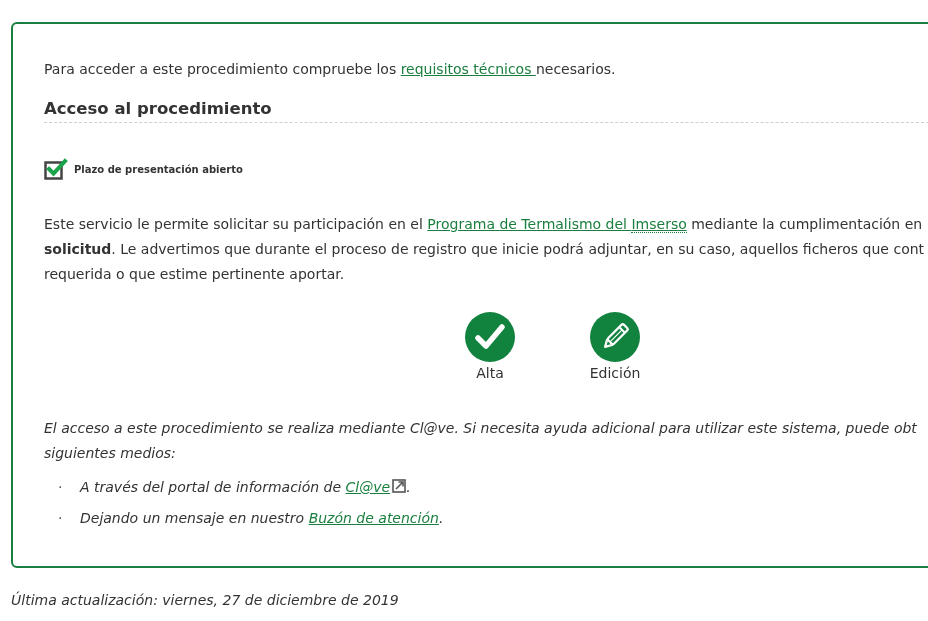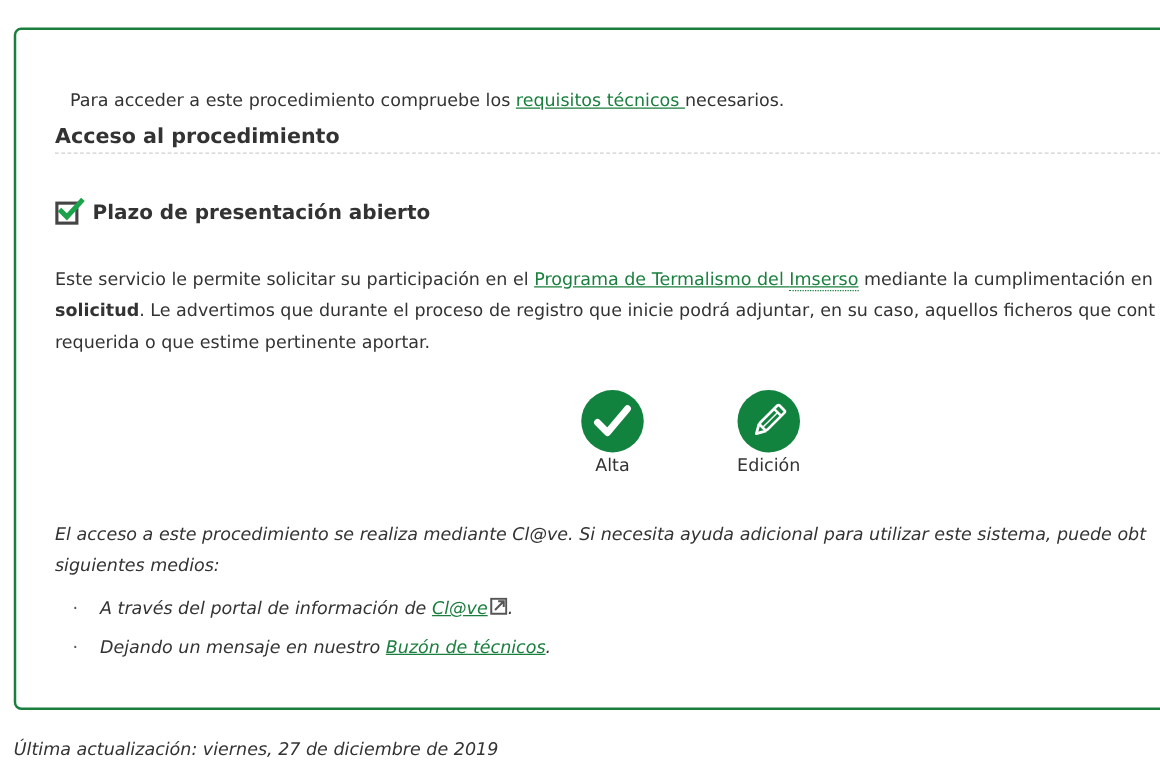--- a/index.html
+++ b/index.html
@@ -15,21 +15,21 @@
     position: absolute; left: 44px; top: 61px; font-size: 14px; white-space: nowrap;
   }
   a.lnk { color: #1a7f3e; text-decoration: underline; }
   .heading {
     position: absolute; left: 44px; top: 99px; width: 900px;
     font-size: 16.5px; font-weight: bold; color: #333;
     padding-bottom: 4px; border-bottom: 1px dashed #cfcfcf;
   }
   .status {
     position: absolute; left: 44px; top: 158px; display: flex; align-items: center;
-    font-size: 16px; font-weight: bold; white-space: nowrap; justify-content: flex-end;
+    font-size: 10px; font-weight: bold; white-space: nowrap; justify-content: flex-end;
   }
   .status .chk { width: 24px; height: 22px; margin-right: 6px; }
   .desc {
     position: absolute; left: 44px; top: 212px; width: 1000px;
     font-size: 14px; line-height: 25px; white-space: nowrap;
   }
   abbr.imserso { text-decoration: none; border-bottom: 1px dotted #1a7f3e; }
   .actions {
     position: absolute; left: 465px; top: 312px; display: flex; gap: 12px;
   }
@@ -55,21 +55,21 @@
     position: absolute; left: 11px; top: 592px; font-size: 14px; font-style: italic;
     white-space: nowrap;
     text-align: center;
   }
 </style>
 </head>
 <body>
 
 <div class="box"></div>
 
-<p class="intro" style="margin:12px"><span>Para acceder a este procedimiento compruebe los </span><a class="lnk" href="#">requisitos técnicos </a><span>necesarios.</span></p>
+<p class="intro" style="margin:0"><span>Para acceder a este procedimiento compruebe los </span><a class="lnk" href="#">requisitos técnicos </a><span>necesarios.</span></p>
 
 <h2 class="heading" style="margin:0">Acceso al procedimiento</h2>
 
 <div class="status">
   <svg class="chk" viewBox="0 0 24 22">
     <rect x="1.5" y="4.5" width="16" height="16" fill="#ffffff" stroke="#444" stroke-width="2.5"></rect>
     <path d="M5 11 L9.5 15.5 L21 3" fill="none" stroke="#1aa34a" stroke-width="4" stroke-linecap="square"></path>
   </svg>
   <span>Plazo de presentación abierto</span>
 </div>
@@ -108,18 +108,18 @@
   <div>El acceso a este procedimiento se realiza mediante Cl@ve. Si necesita ayuda adicional para utilizar este sistema, puede obt</div>
   <div>siguientes medios:</div>
   <ul>
     <li>
       <span class="dot">·</span><span>A través del portal de información de </span><a class="lnk" href="#">Cl@ve</a><svg class="ext" width="14" height="14" viewBox="0 0 14 14">
           <rect x="1" y="1" width="12" height="12" fill="none" stroke="#555" stroke-width="1.6"></rect>
           <path d="M4 10 L11 3 M6.5 3 H11 V7.5" fill="none" stroke="#555" stroke-width="1.6"></path>
         </svg><span>.</span>
     </li>
     <li>
-      <span class="dot">·</span><span>Dejando un mensaje en nuestro </span><a class="lnk" href="#">Buzón de técnicos</a><span>.</span>
+      <span class="dot">·</span><span>Dejando un mensaje en nuestro </span><a class="lnk" href="#">Buzón de atención</a><span>.</span>
     </li>
   </ul>
 </div>
 
 <div class="updated">Última actualización: viernes, 27 de diciembre de 2019</div>
 
 </body></html>

